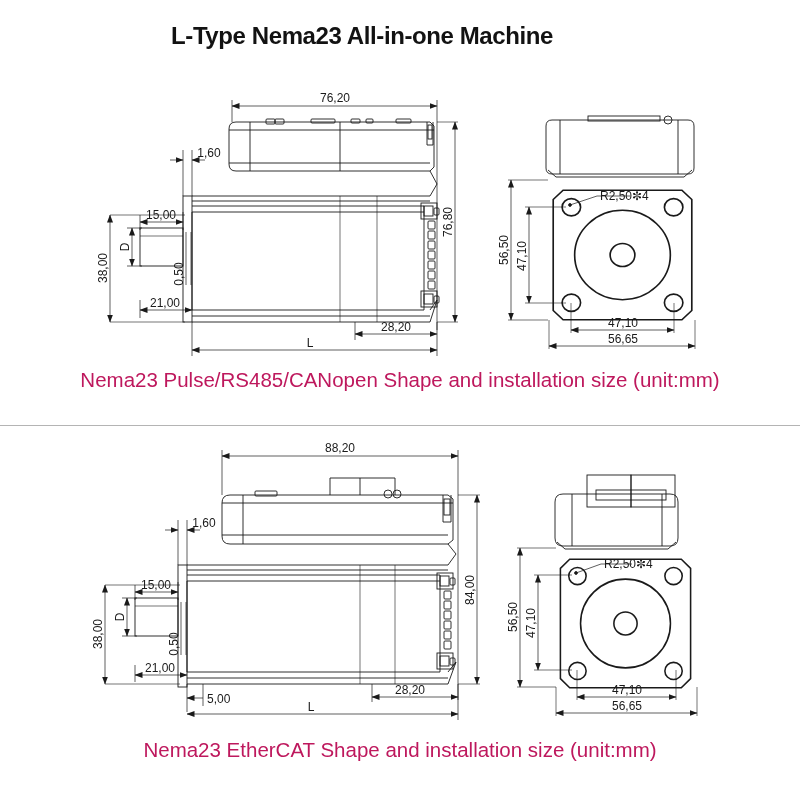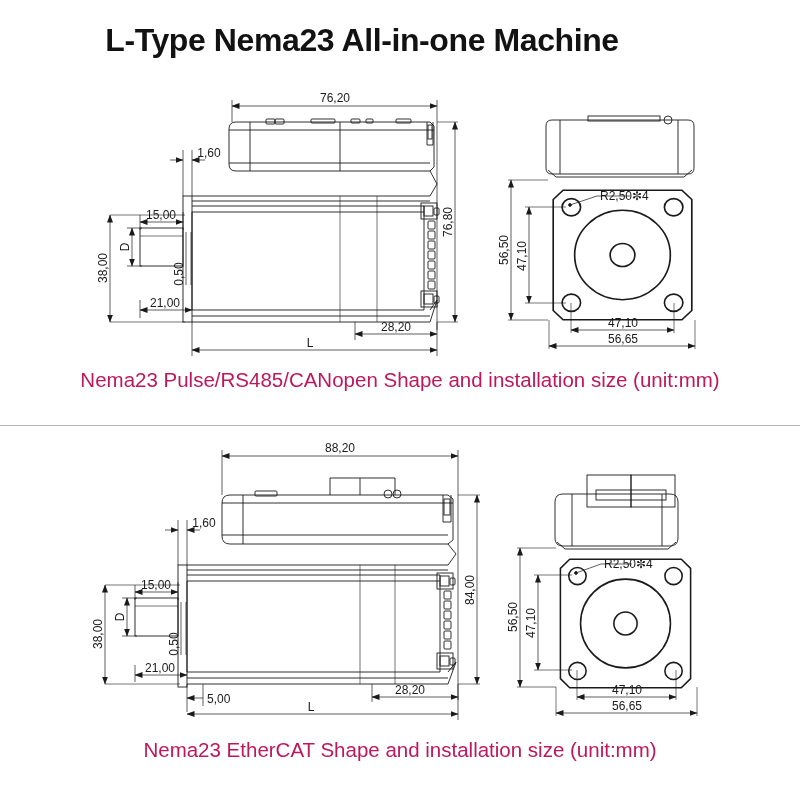--- a/index.html
+++ b/index.html
@@ -21,21 +21,21 @@
     width: 800px;
     height: 800px;
     background: #ffffff;
   }
   .page-title {
     position: absolute;
     left: 0;
     top: 22px;
     width: 724px;
     text-align: center;
-    font-size: 32px;
+    font-size: 24px;
     font-weight: bold;
     letter-spacing: -0.4px;
     color: #121212;
     white-space: nowrap;
   }
 
   .divider {
     position: absolute;
     left: 0;
     top: 425px;

